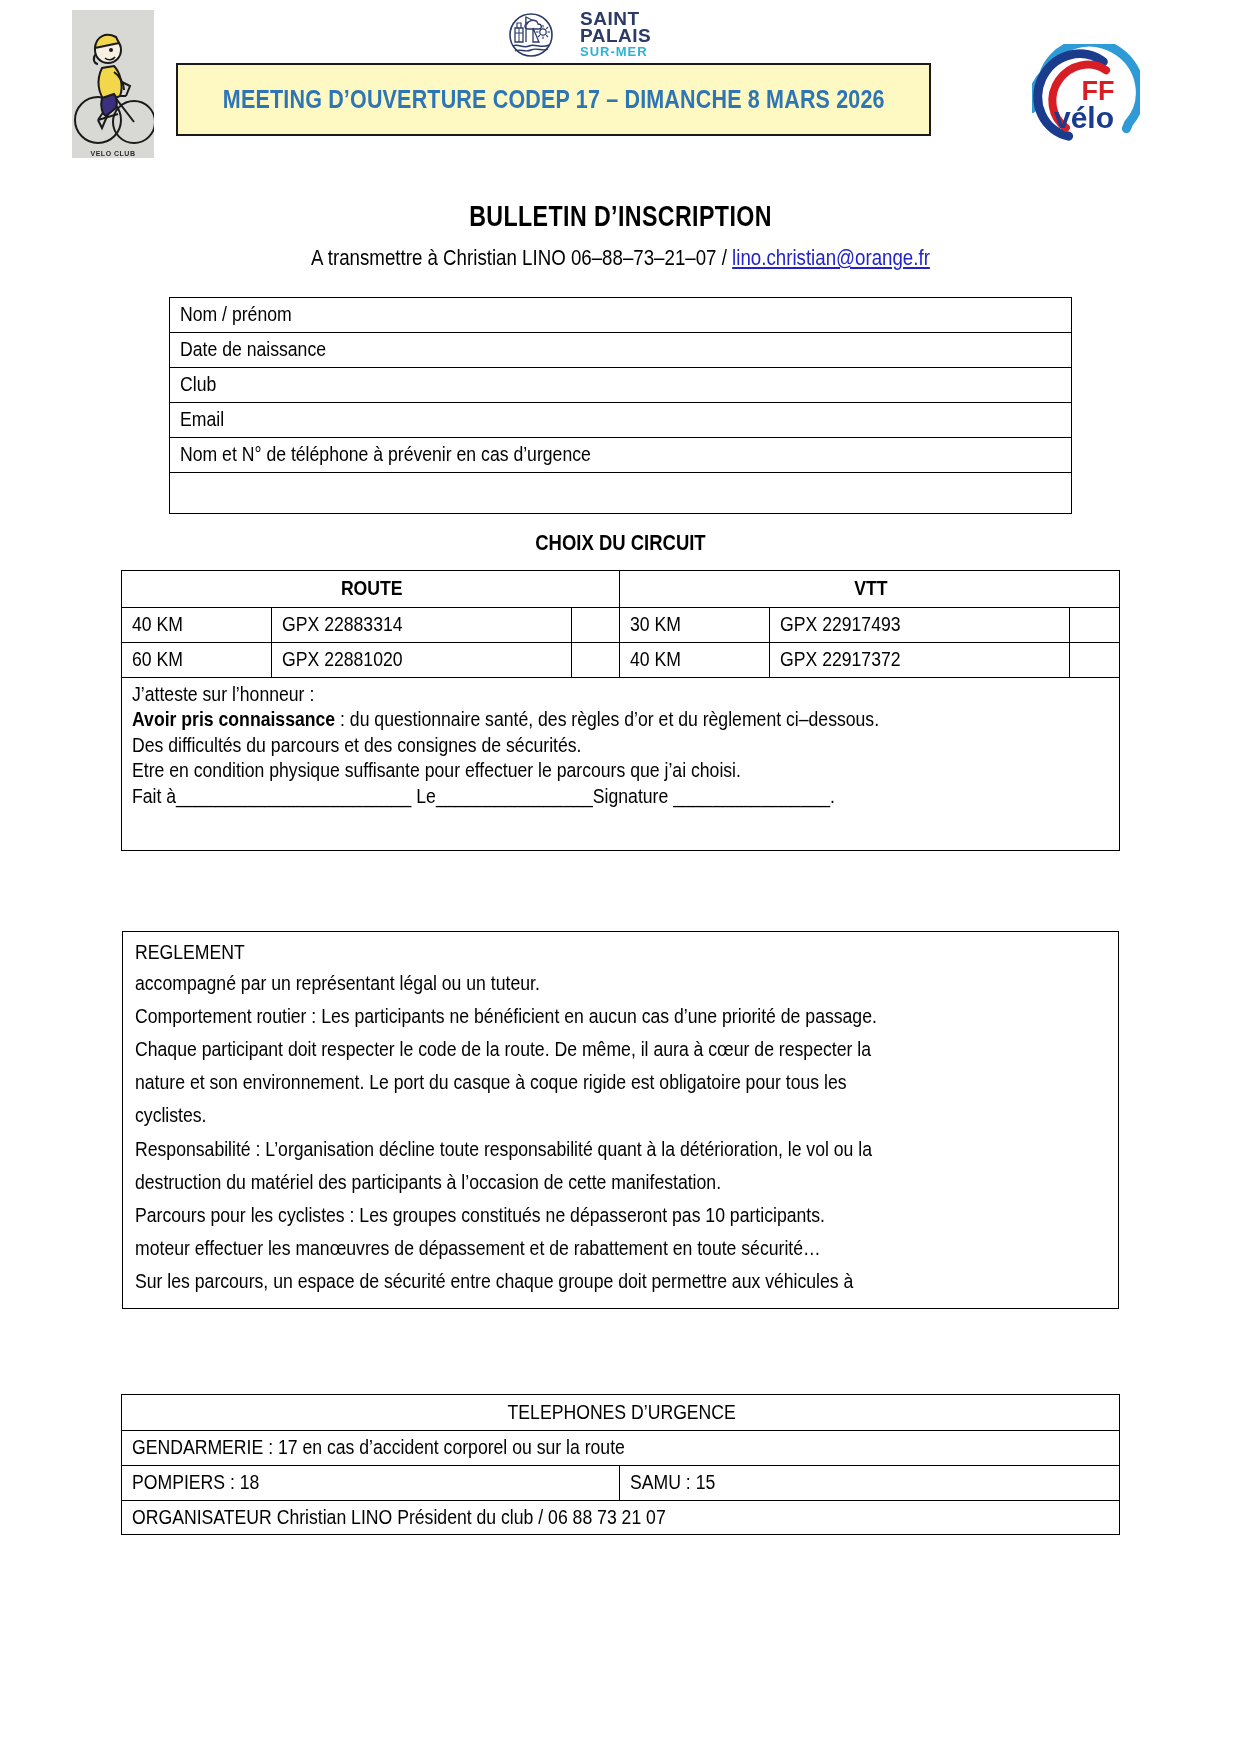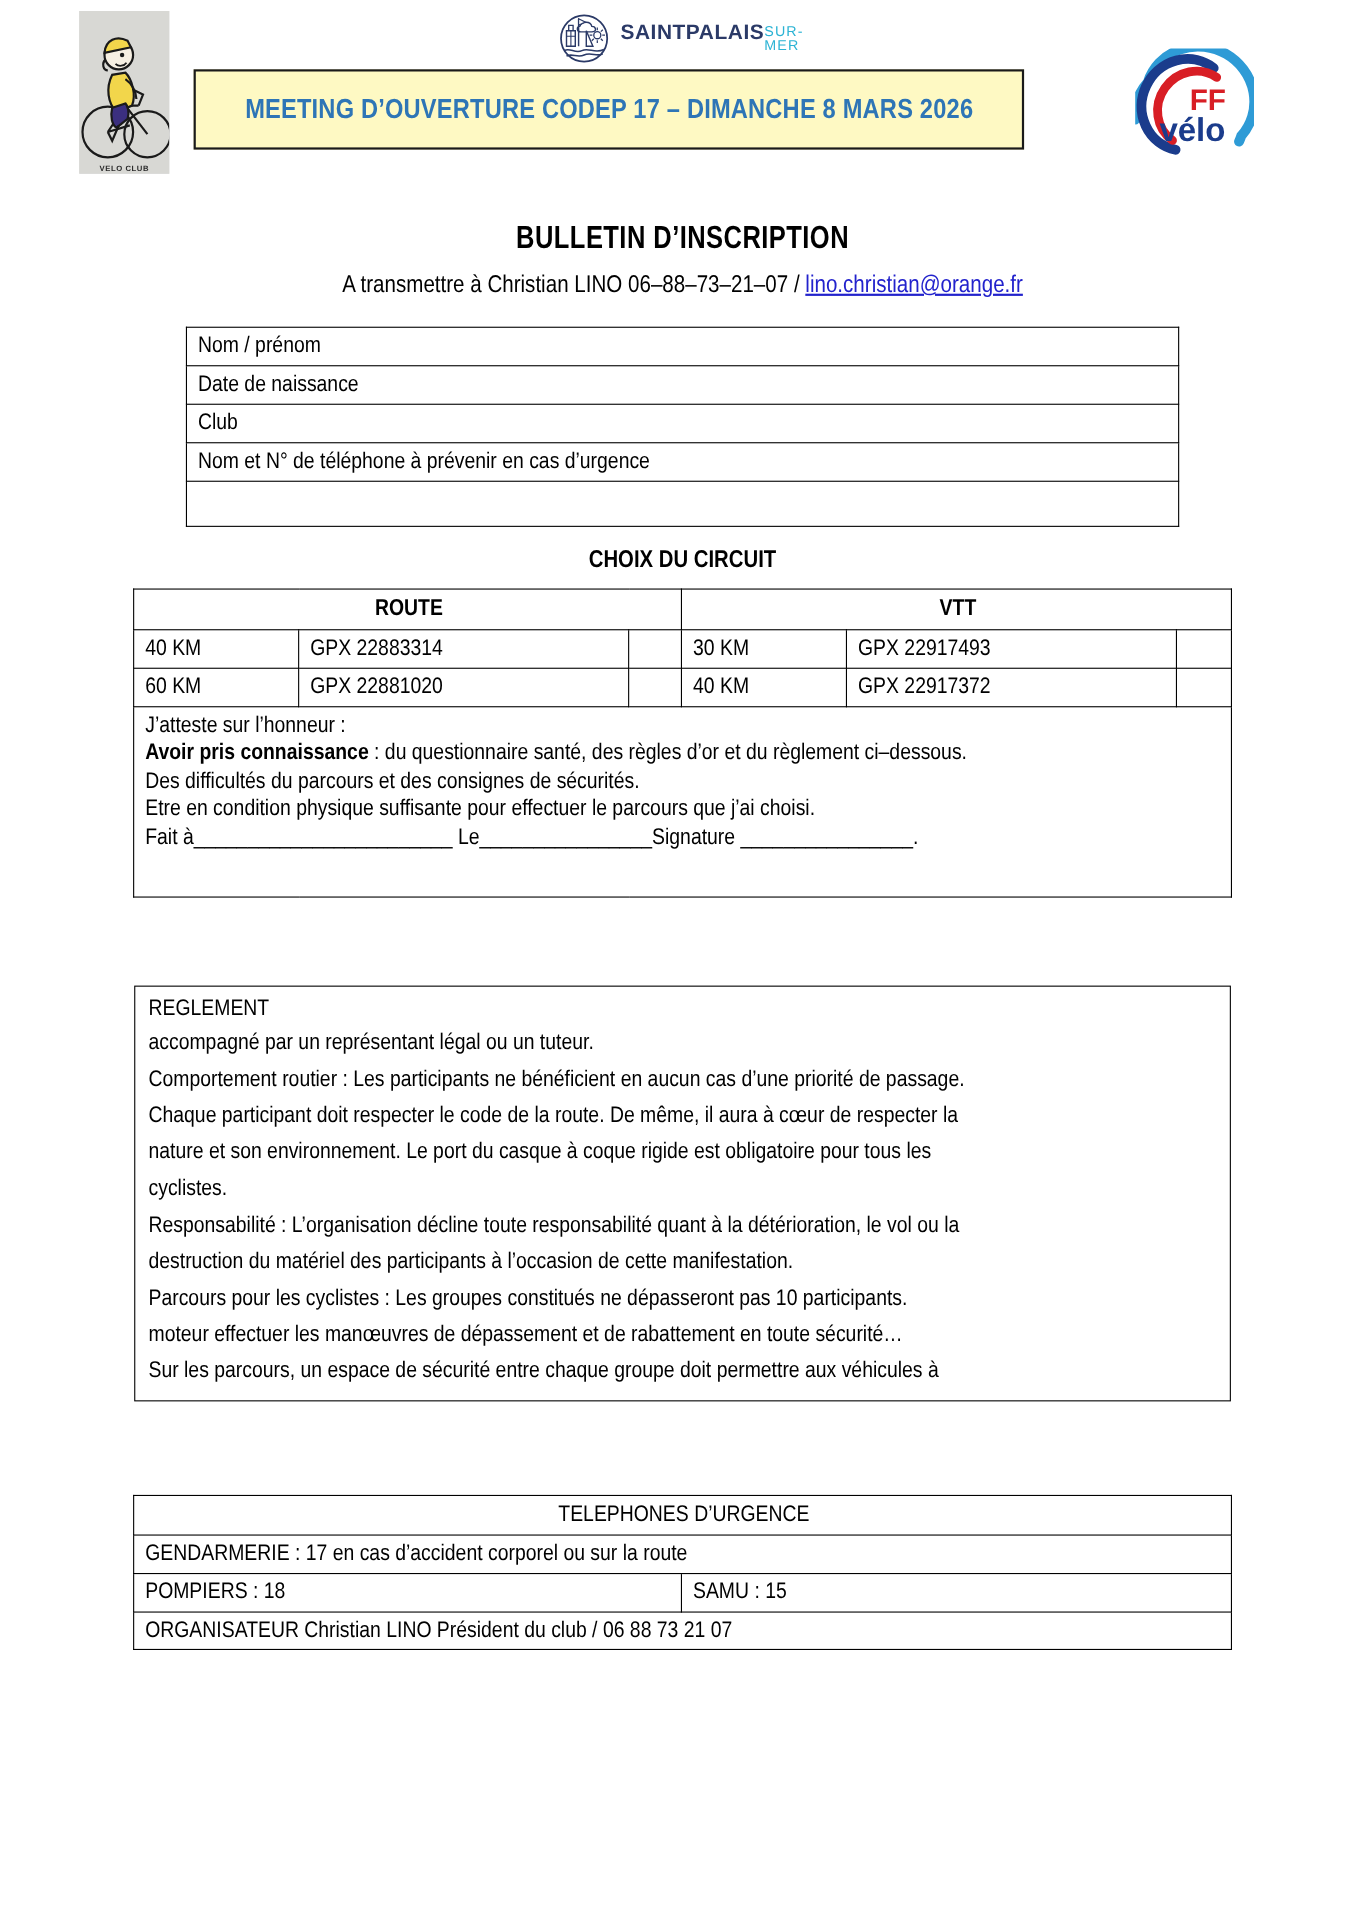--- a/index.html
+++ b/index.html
@@ -57,32 +57,34 @@
     top: 5px;
     width: 175px;
     height: 58px;
     display: flex;
     align-items: center;
     gap: 7px;
   }
   .sps-mark { width: 52px; height: 52px; flex: 0 0 auto; }
   .sps-text {
     display: flex;
+    flex-direction: column;
     line-height: 0.92;
+    margin-left: 16px;
   }
   .sps-l1, .sps-l2 {
     font-family: "Liberation Sans", sans-serif;
     font-weight: bold;
     font-size: 19px;
     letter-spacing: 0.5px;
     color: #2b3a67;
   }
   .sps-l3 {
     font-family: "Liberation Sans", sans-serif;
-    font-weight: normal;
+    font-weight: bold;
     font-size: 13px;
     letter-spacing: 1px;
     color: #2bb3d4;
     margin-top: 2px;
   }
 
   .banner {
     position: absolute;
     left: 176px;
     top: 63px;
@@ -337,20 +339,23 @@
   <table class="tbl info-table">
     <tbody>
       <tr>
         <td><span class="cellspan">Nom / prénom</span></td>
       </tr>
       <tr>
         <td><span class="cellspan">Date de naissance</span></td>
       </tr>
       <tr>
         <td><span class="cellspan">Club</span></td>
+      </tr>
+      <tr>
+        <td><span class="cellspan">Email</span></td>
       </tr>
       <tr>
         <td><span class="cellspan">Nom et N° de téléphone à prévenir en cas d’urgence</span></td>
       </tr>
       <tr>
         <td class="blank"><span class="cellspan"></span></td>
       </tr>
     </tbody>
   </table>
 

